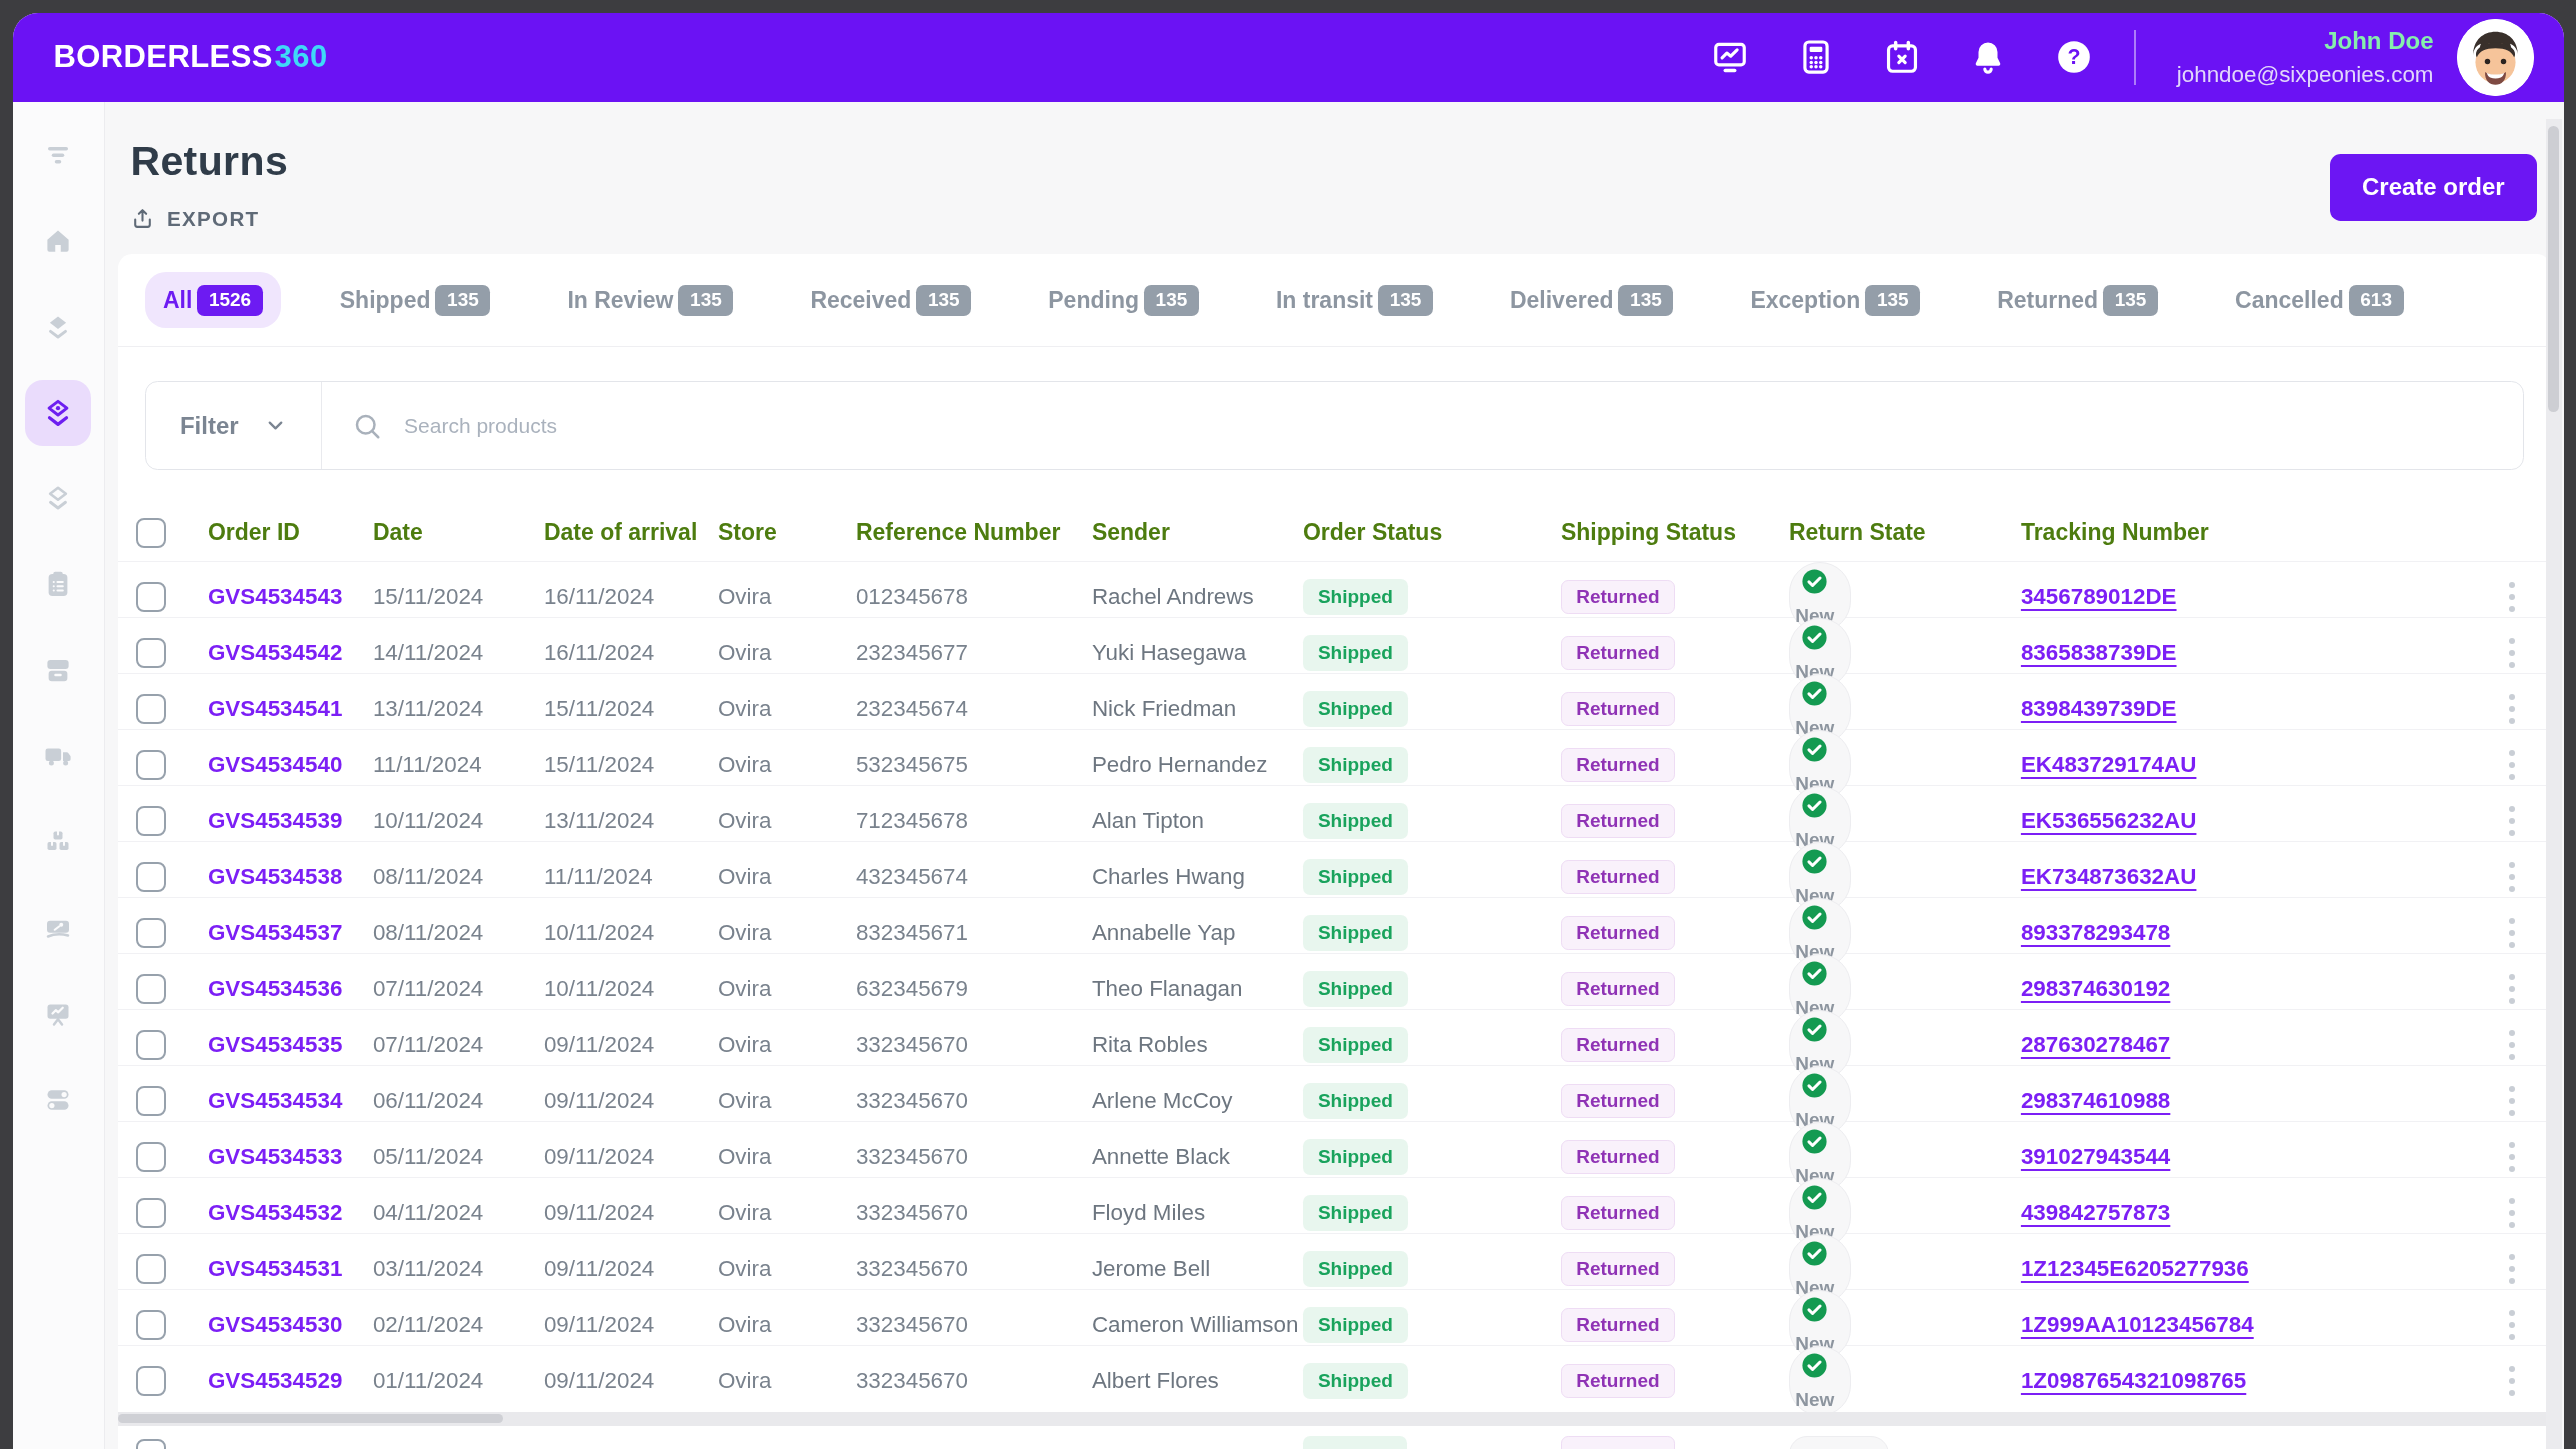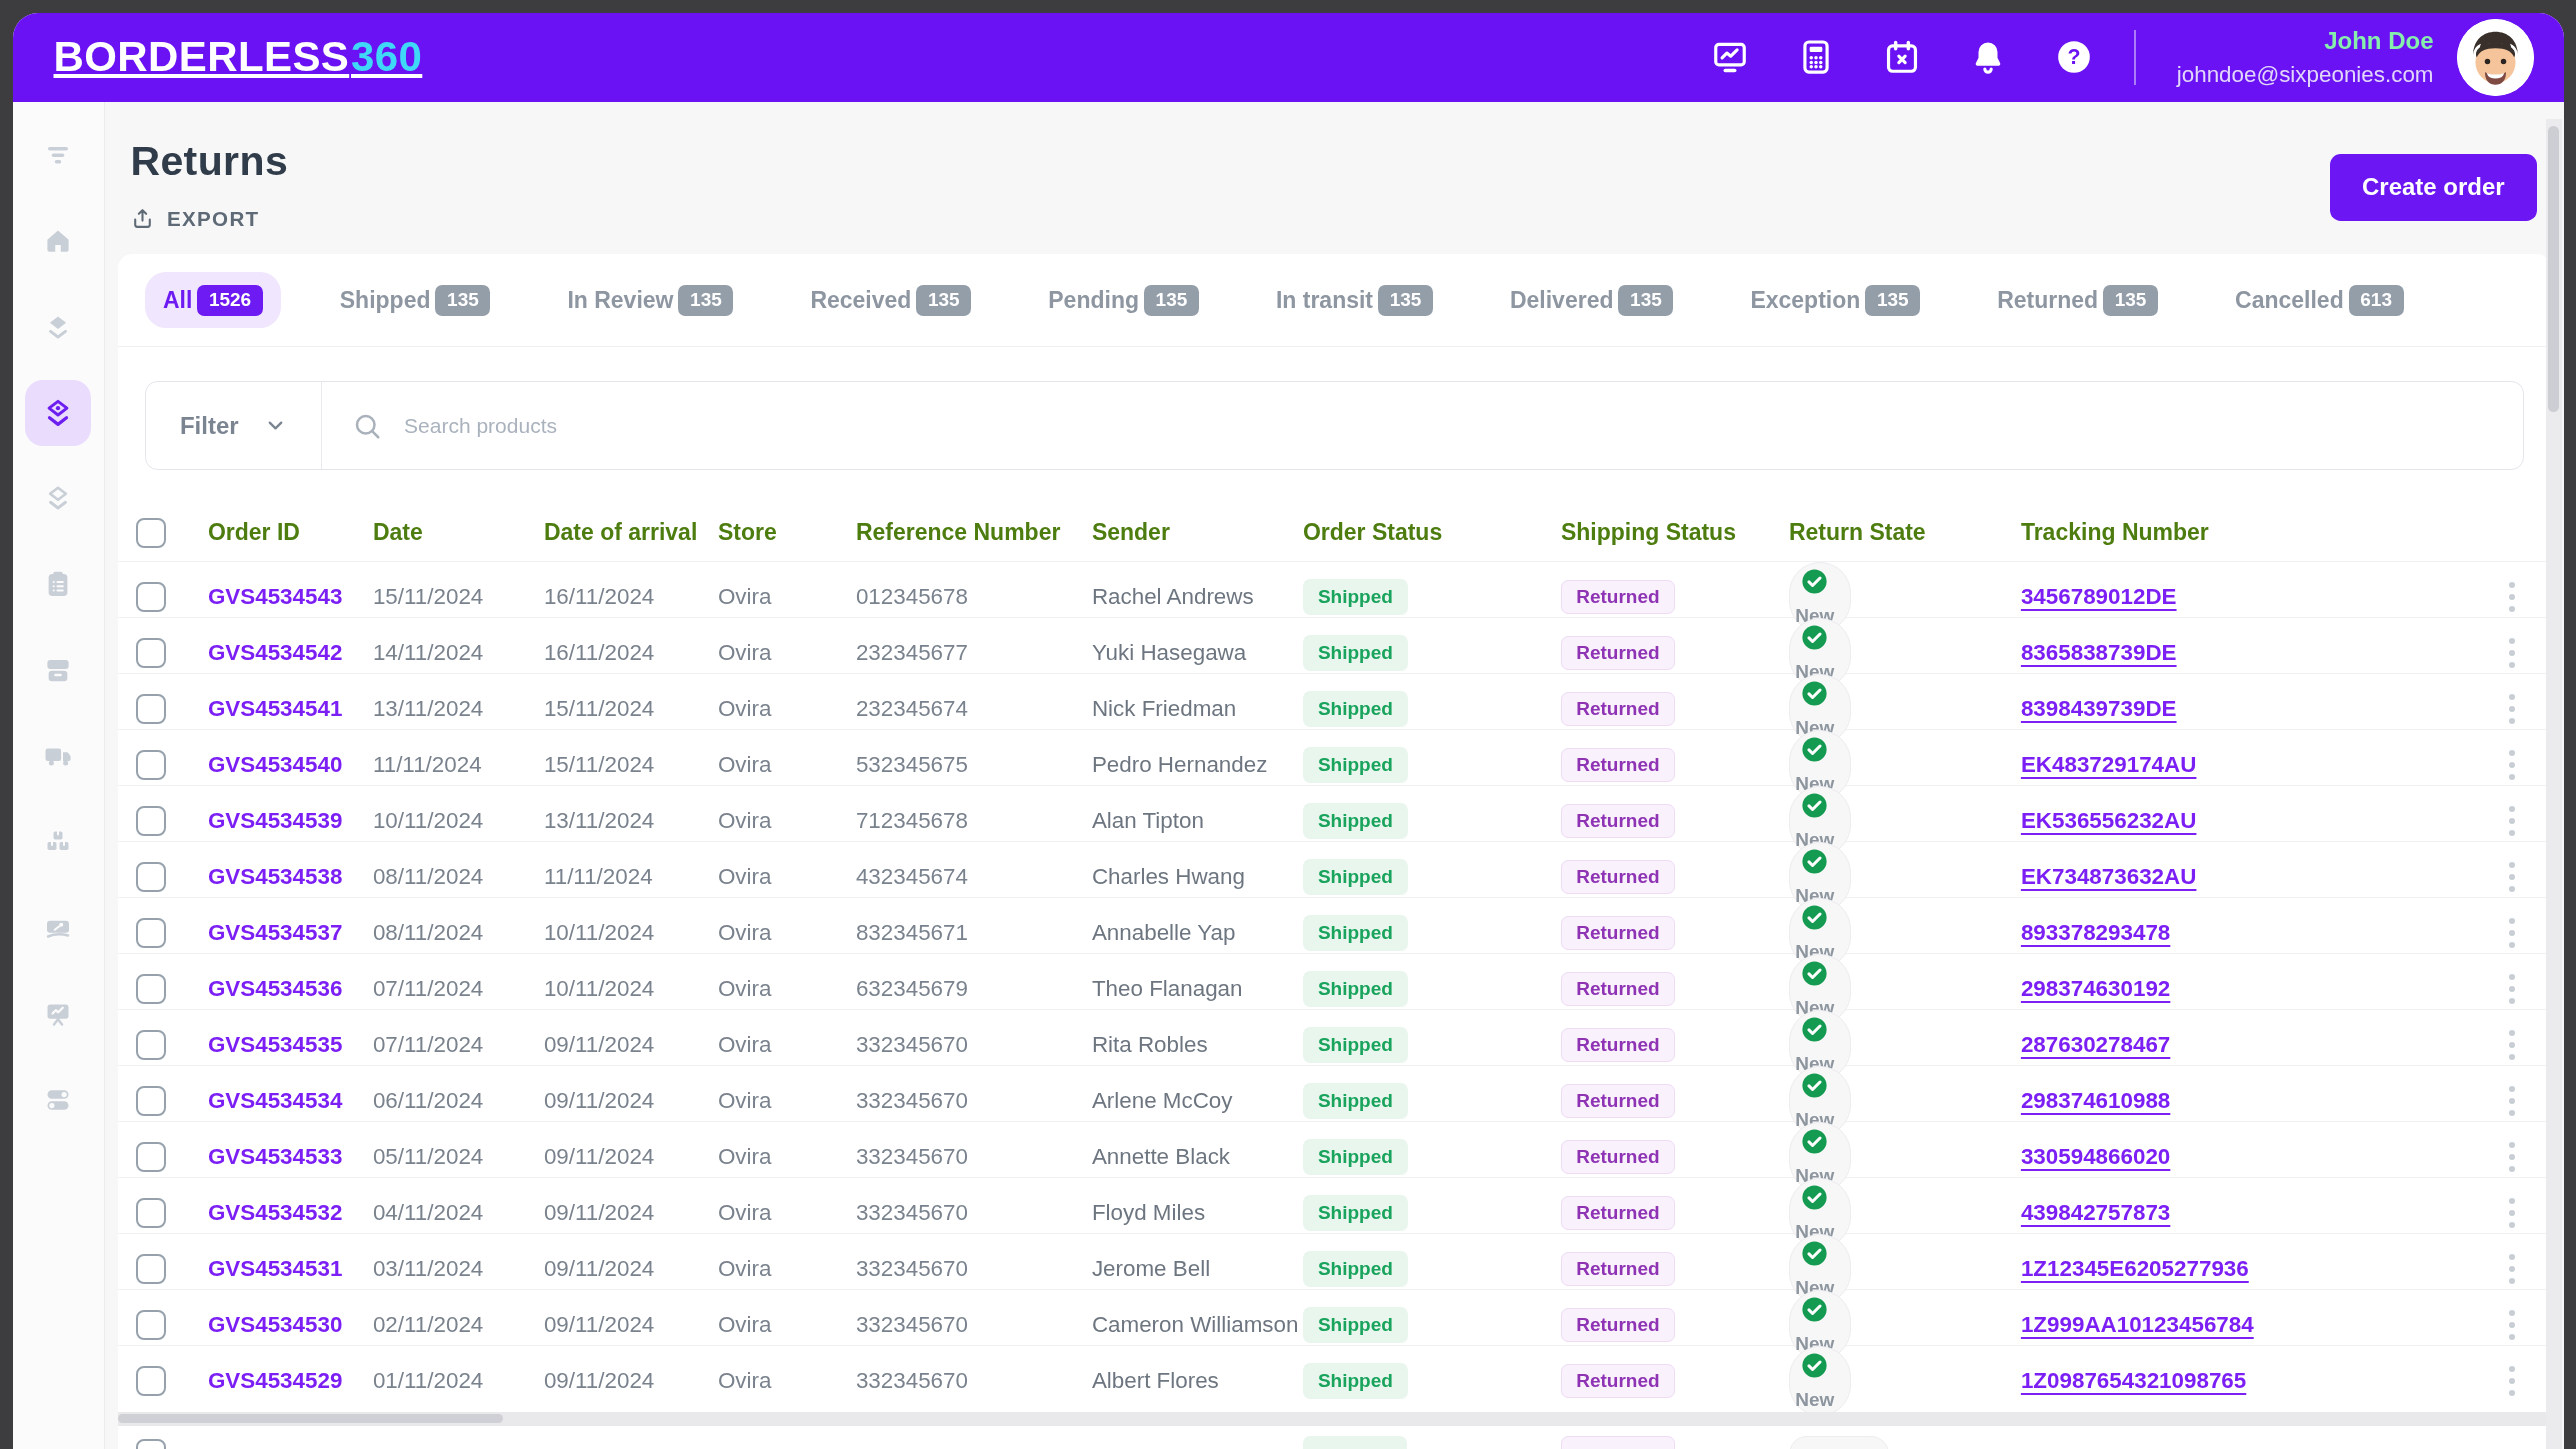--- a/index.html
+++ b/index.html
@@ -4,21 +4,21 @@
 <style>
   html,body{margin:0;padding:0;width:2576px;height:1450px;overflow:hidden;
     background:#3d3d40;font-family:"Liberation Sans","DejaVu Sans",sans-serif;}
   *{box-sizing:border-box;}
   button{font-family:inherit;cursor:pointer;}
   .window{position:absolute;left:12.5px;top:12.5px;width:2551px;height:1437px;
     border-radius:25px 25px 0 0;background:#f7f7f8;overflow:hidden;}
 
   
   .topbar{height:89px;background:#6b12f4;display:flex;align-items:center;padding:0 30px 0 41px;}
-  .brand{font-size:42px;font-weight:800;color:#fff;letter-spacing:0.4px;text-decoration:underline;}
+  .brand{font-size:31px;font-weight:800;color:#fff;letter-spacing:0.4px;}
   .brand .accent{color:#3fd9f7;font-weight:600;margin-left:1.8px;}
   .topbar-icons{margin-left:auto;display:flex;gap:48px;align-items:center;}
   .tb-icon{background:none;border:none;padding:0;color:#fff;display:flex;}
   .tb-icon svg{width:38px;height:38px;}
   .topbar-divider{width:1.8px;height:55px;background:rgba(255,255,255,.45);margin:0 41px;}
   .user-meta{text-align:right;}
   .user-name{font-size:24px;font-weight:700;color:#86efac;}
   .user-email{font-size:22.4px;color:#e2d7fb;margin-top:7px;}
   .avatar{width:77px;height:77px;border-radius:50%;margin-left:23px;background:#fff;overflow:hidden;flex:none;}
   .avatar svg{width:100%;height:100%;}
@@ -673,21 +673,21 @@
             <span><span class="sender">Annette Black</span></span>
             <span><span class="badge-shipped">Shipped</span></span>
             <span><span class="badge-returned">Returned</span></span>
             <span><span class="pill-new">
                 <svg viewBox="0 0 24 24">
                   <circle cx="12" cy="12" r="10" fill="currentColor"></circle>
                   <path d="M7.4 12.3l3 3 6.2-6.2" stroke="#fff" stroke-width="2.5" fill="none" stroke-linecap="round" stroke-linejoin="round"></path>
                 </svg>
                 <span>New</span>
               </span></span>
-            <span><a class="tracking">330594866020</a></span>
+            <span><a class="tracking">391027943544</a></span>
             <span>
               <button class="kebab">
                 <i></i>
                 <i></i>
                 <i></i>
               </button>
             </span>
           </div>
           <div class="row">
             <span>

